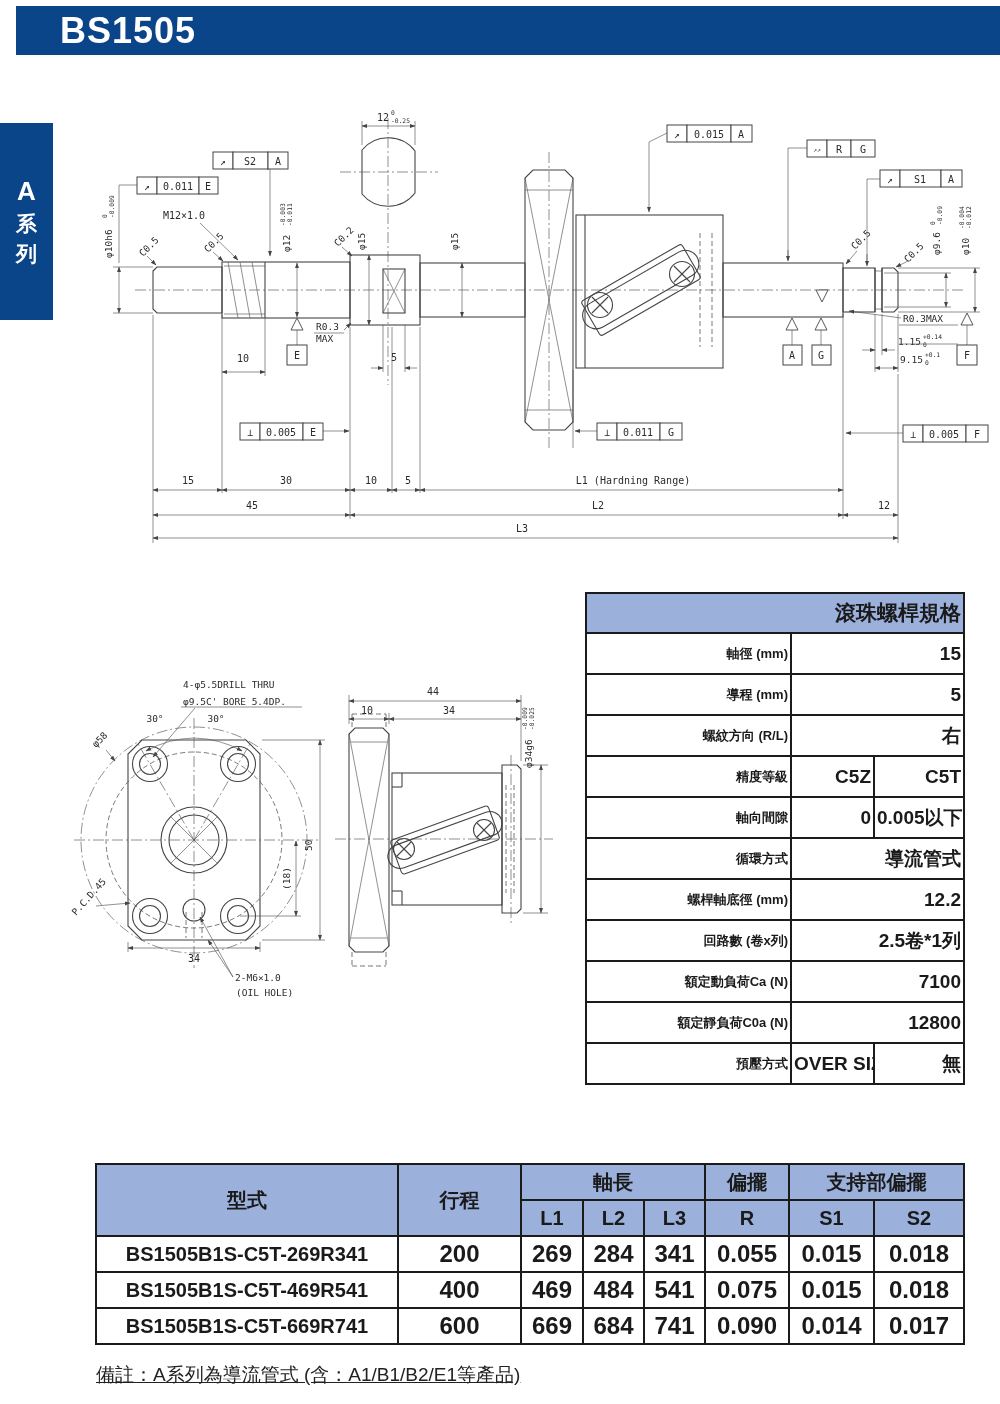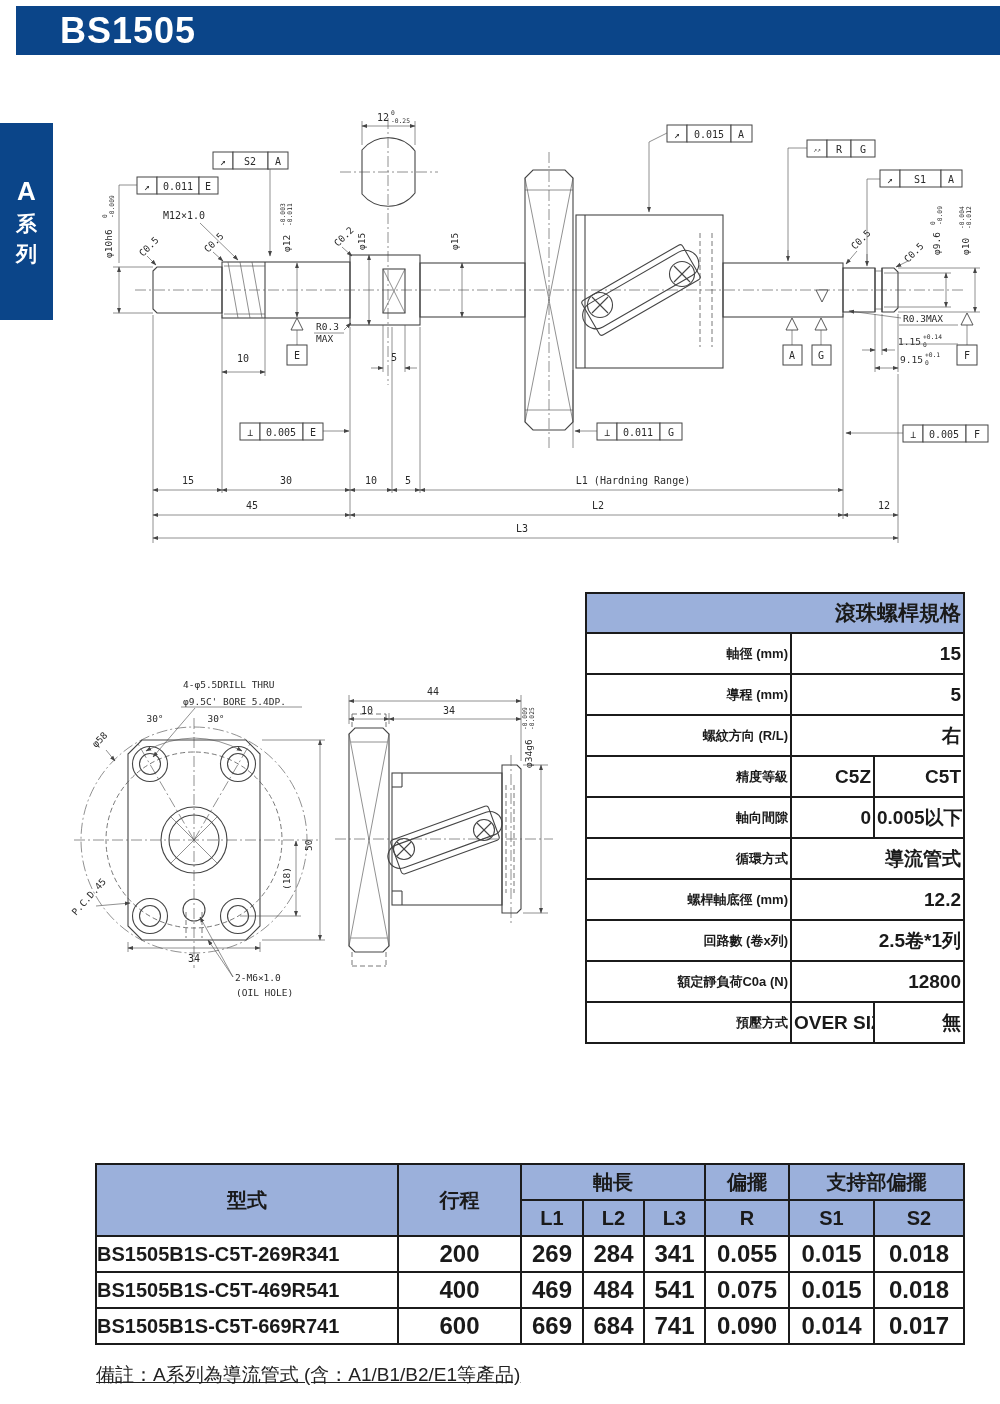--- a/index.html
+++ b/index.html
@@ -30,21 +30,21 @@
   #spec td{border:2px solid #1b1b1b;text-align:right;vertical-align:middle;height:35px;
            font-weight:bold;font-size:19px;padding:2px;overflow:hidden;white-space:nowrap;}
   #spec td.title{background:#9BB0DB;font-size:21px;height:34px;}
   #spec td.lab{font-size:13px;}
   #spec td.small{font-size:19px;}
   
   #models{position:absolute;left:95px;top:1163px;width:868px;}
   #models td{border:2px solid #1b1b1b;text-align:center;vertical-align:middle;height:34px;
              font-weight:bold;font-size:24px;padding:0;overflow:hidden;white-space:nowrap;}
   #models td.hd2{background:#9BB0DB;font-size:20px;}
-  #models td.model{text-align:left;padding-left:0;font-size:20px;}
+  #models td.model{text-align:center;padding-left:0;font-size:20px;}
   
   #note{position:absolute;left:96px;top:1362px;font-size:19px;color:#222;text-decoration:underline;}
 </style>
 </head>
 <body>
 
 <div id="page">
 
   <div id="hdr" style="background:#0B4589;">
     <div class="t">BS1505</div>
@@ -533,20 +533,24 @@
         </tr>
     <tr>
           <td class="lab">螺桿軸底徑 (mm)</td>
           <td colspan="2">12.2</td>
         </tr>
     <tr>
           <td class="lab">回路數 (卷x列)</td>
           <td colspan="2">2.5卷*1列</td>
         </tr>
     <tr>
+          <td class="lab">額定動負荷Ca (N)</td>
+          <td colspan="2">7100</td>
+        </tr>
+    <tr>
           <td class="lab">額定靜負荷C0a (N)</td>
           <td colspan="2">12800</td>
         </tr>
     <tr>
           <td class="lab">預壓方式</td>
           <td class="small">OVER SIZE</td>
           <td>無</td>
         </tr>
   </tbody>
     </table>

